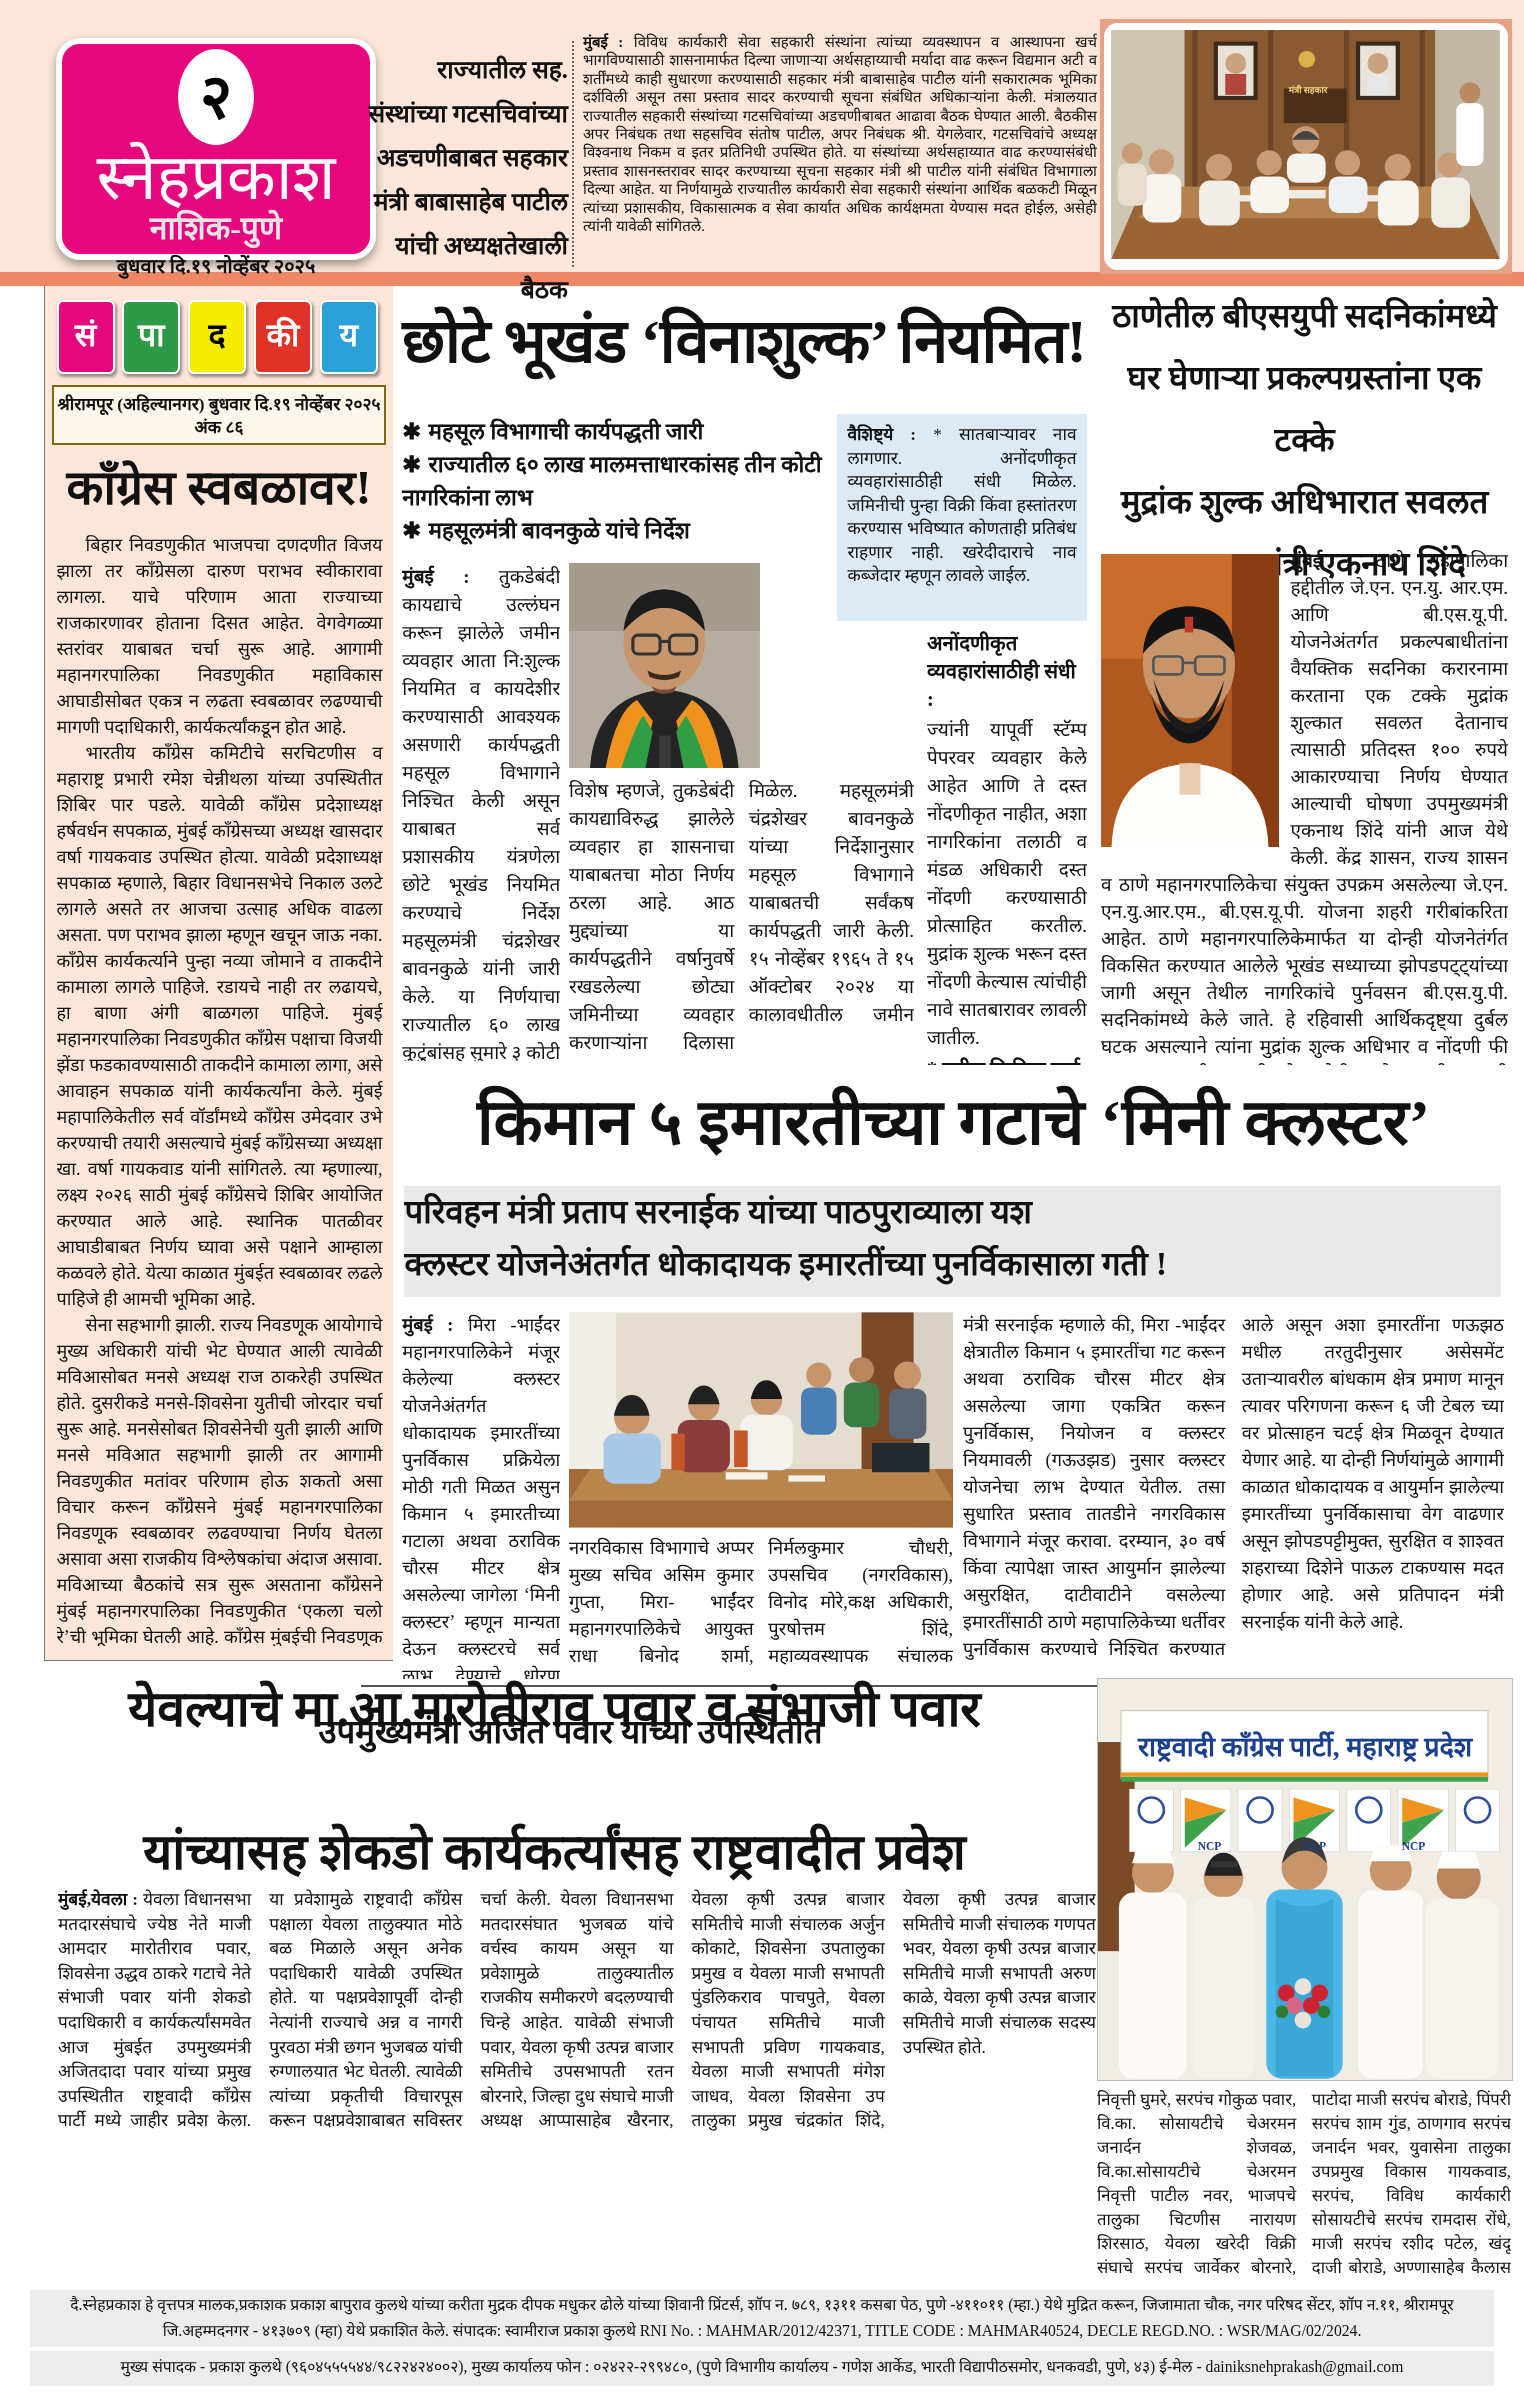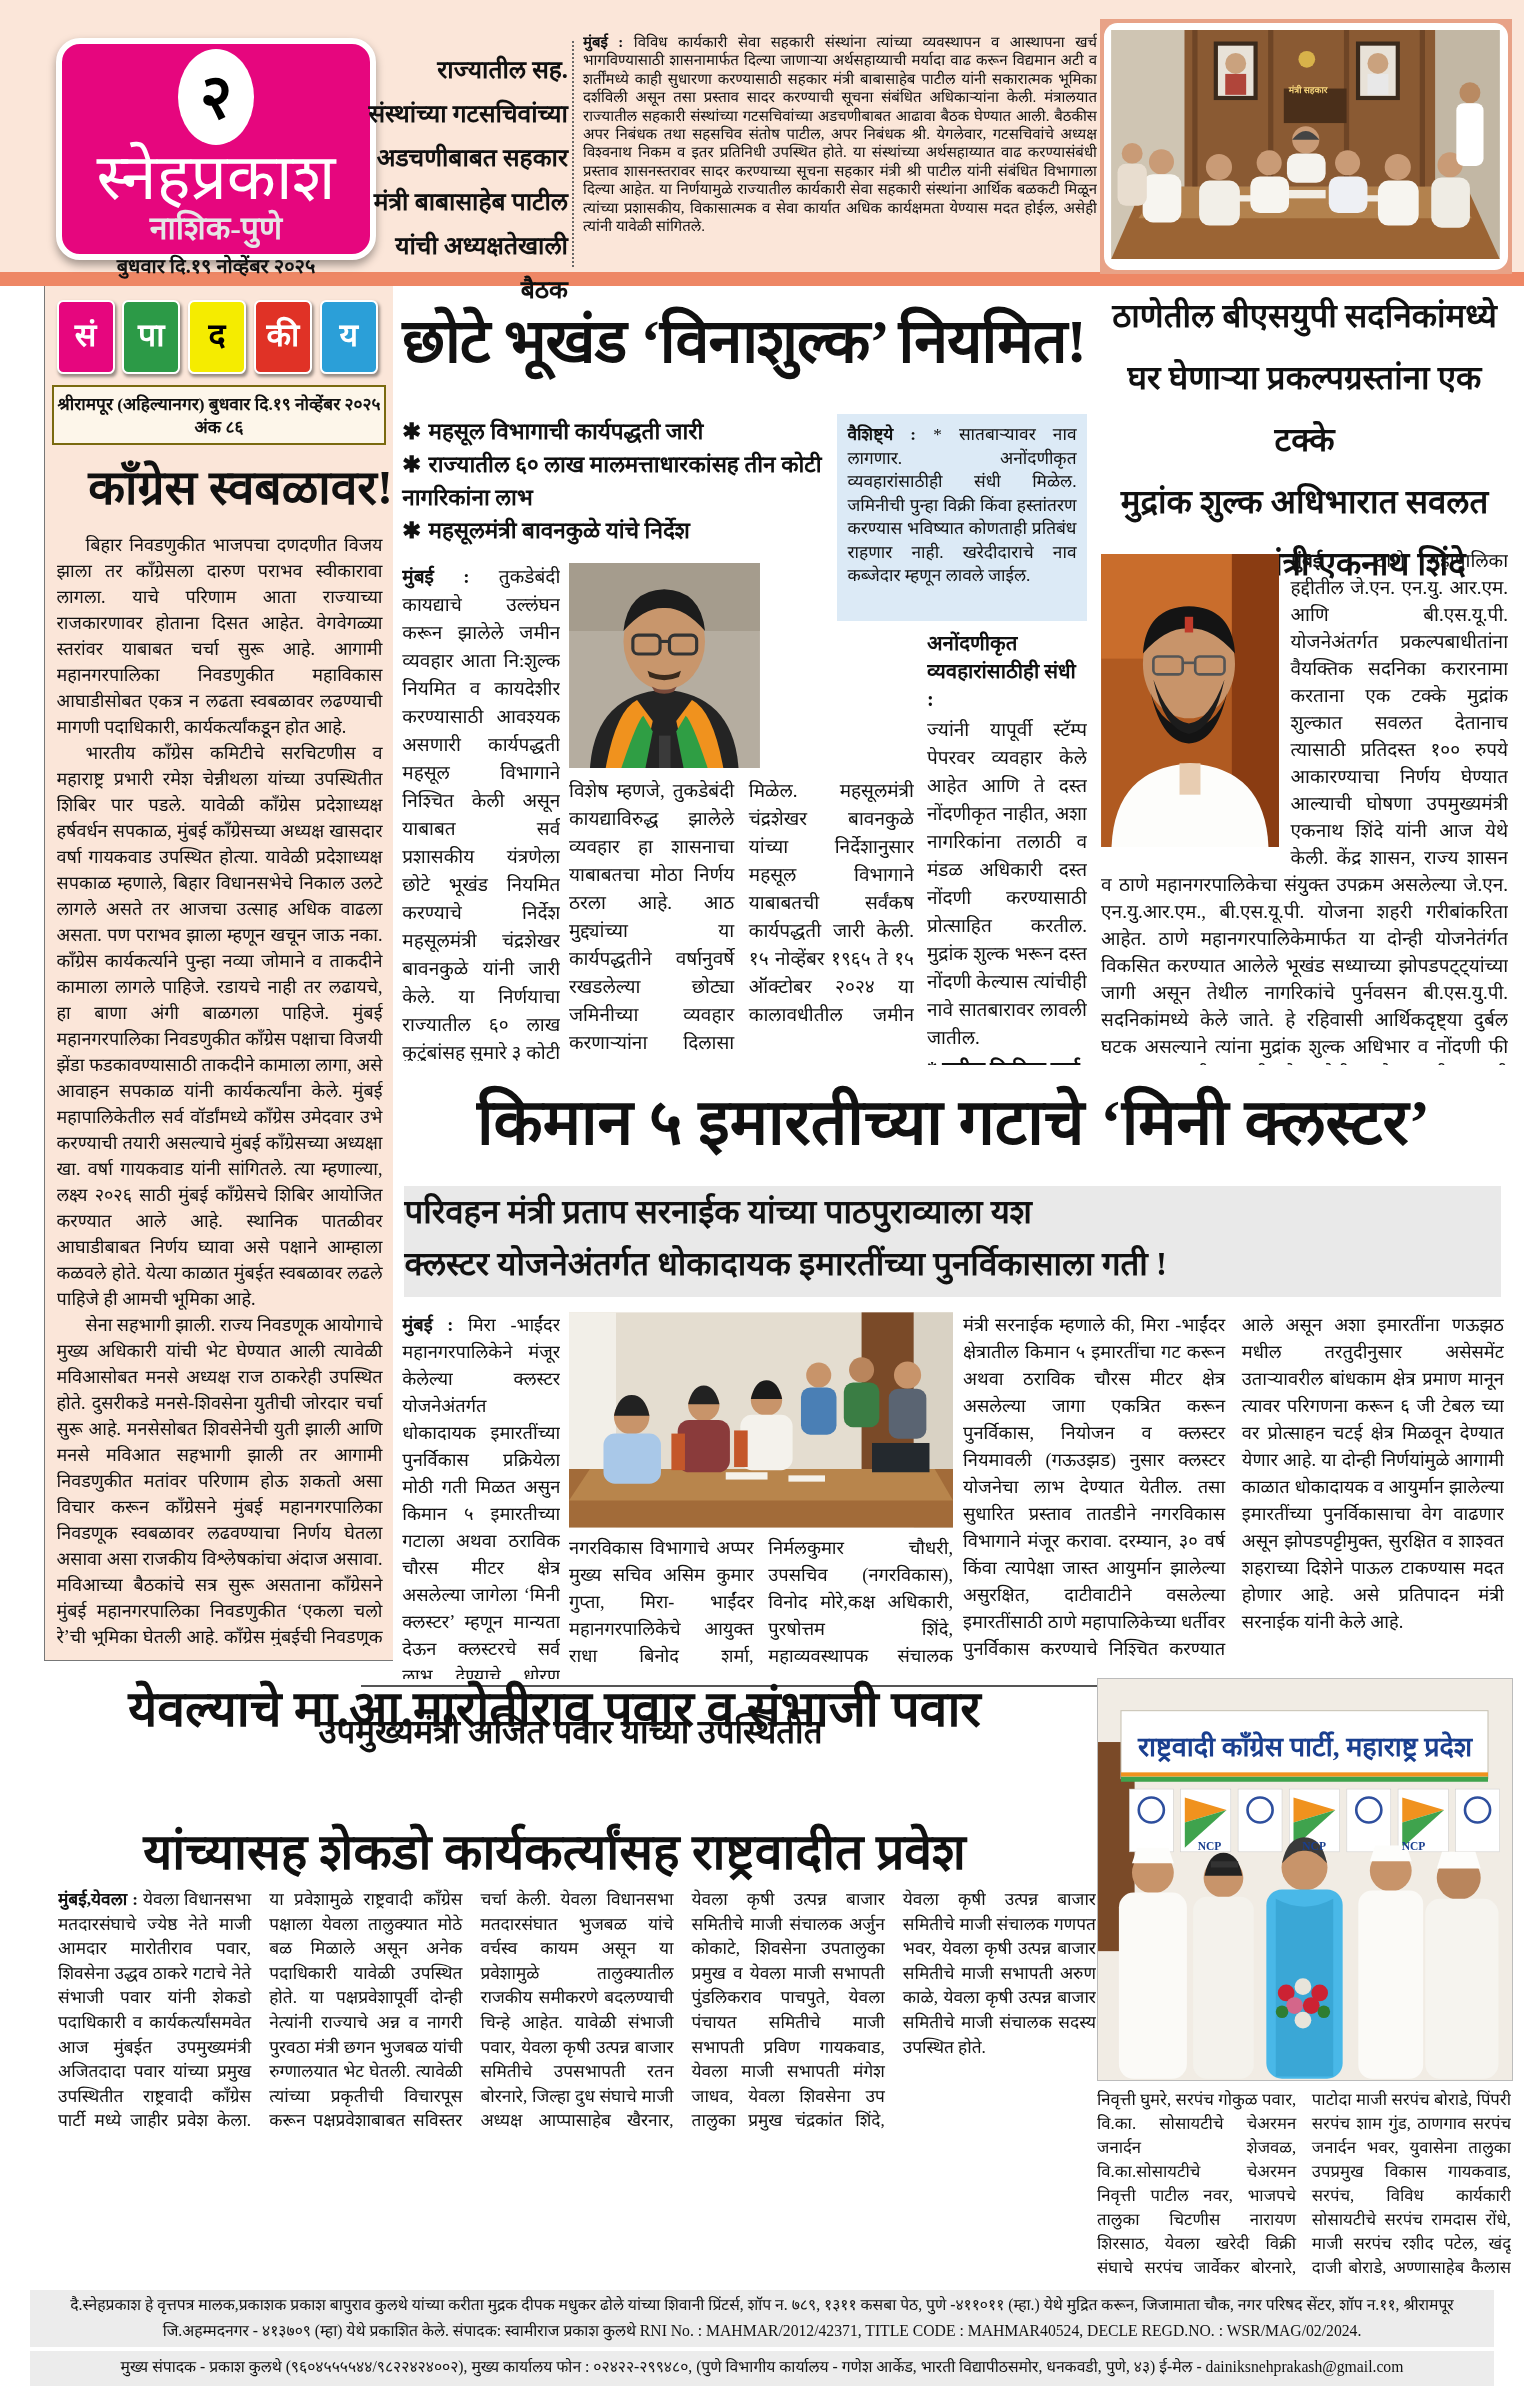--- a/index.html
+++ b/index.html
@@ -34,21 +34,21 @@
   
   #editorial{left:44px;top:286px;width:348px;height:1374px;background:#fbe6d9;
              border-left:1.6px solid #777;border-bottom:1.6px solid #777;}
   #ed-tiles{display:flex;gap:7.8px;padding:13.6px 0 0 11.5px;}
   .tile{width:54px;height:70px;border:2.6px solid #fff;border-radius:6.3px;box-shadow:1.6px 2.1px 3.1px rgba(0,0,0,.4);
         text-align:center;font-size:32px;line-height:66px;font-weight:bold;color:#fff;}
   .tile.c0{background:#e6067e;} .tile.c1{background:#2c9a47;}
   .tile.c2{background:#f5ec00;color:#000;} .tile.c3{background:#e03226;} .tile.c4{background:#2b9fd8;}
   #ed-dateline{margin:11.5px 7.3px 0 7.3px;border:2.6px solid #7a6a10;background:#fdf6ea;
                padding:5.2px 2.1px;text-align:center;font-size:17.3px;font-weight:bold;}
-  #ed-headline{margin-top:13.6px;text-align:right;font-size:48px;line-height:58px;font-weight:bold;}
+  #ed-headline{margin-top:13.6px;text-align:center;font-size:48px;line-height:58px;font-weight:bold;}
   #ed-body{margin:14.6px 10.5px 0 11.5px;height:1114px;font-size:18px;line-height:26px;overflow:hidden;}
   #ed-body p{margin:0;text-indent:29px;text-align:justify;}
 
   
   #plot{left:395px;top:285px;width:698px;height:784px;}
   #plot-headline{left:0;top:3.1px;width:698px;height:112px;text-align:center;
                  font-size:61px;line-height:107px;font-weight:bold;letter-spacing:-1px;}
   #plot-bullets{left:7.3px;top:130px;width:425px;}
   #plot-bullets .li{font-size:22.5px;line-height:33px;font-weight:bold;}
   #plot-bullets .marker{margin-right:7.3px;}

